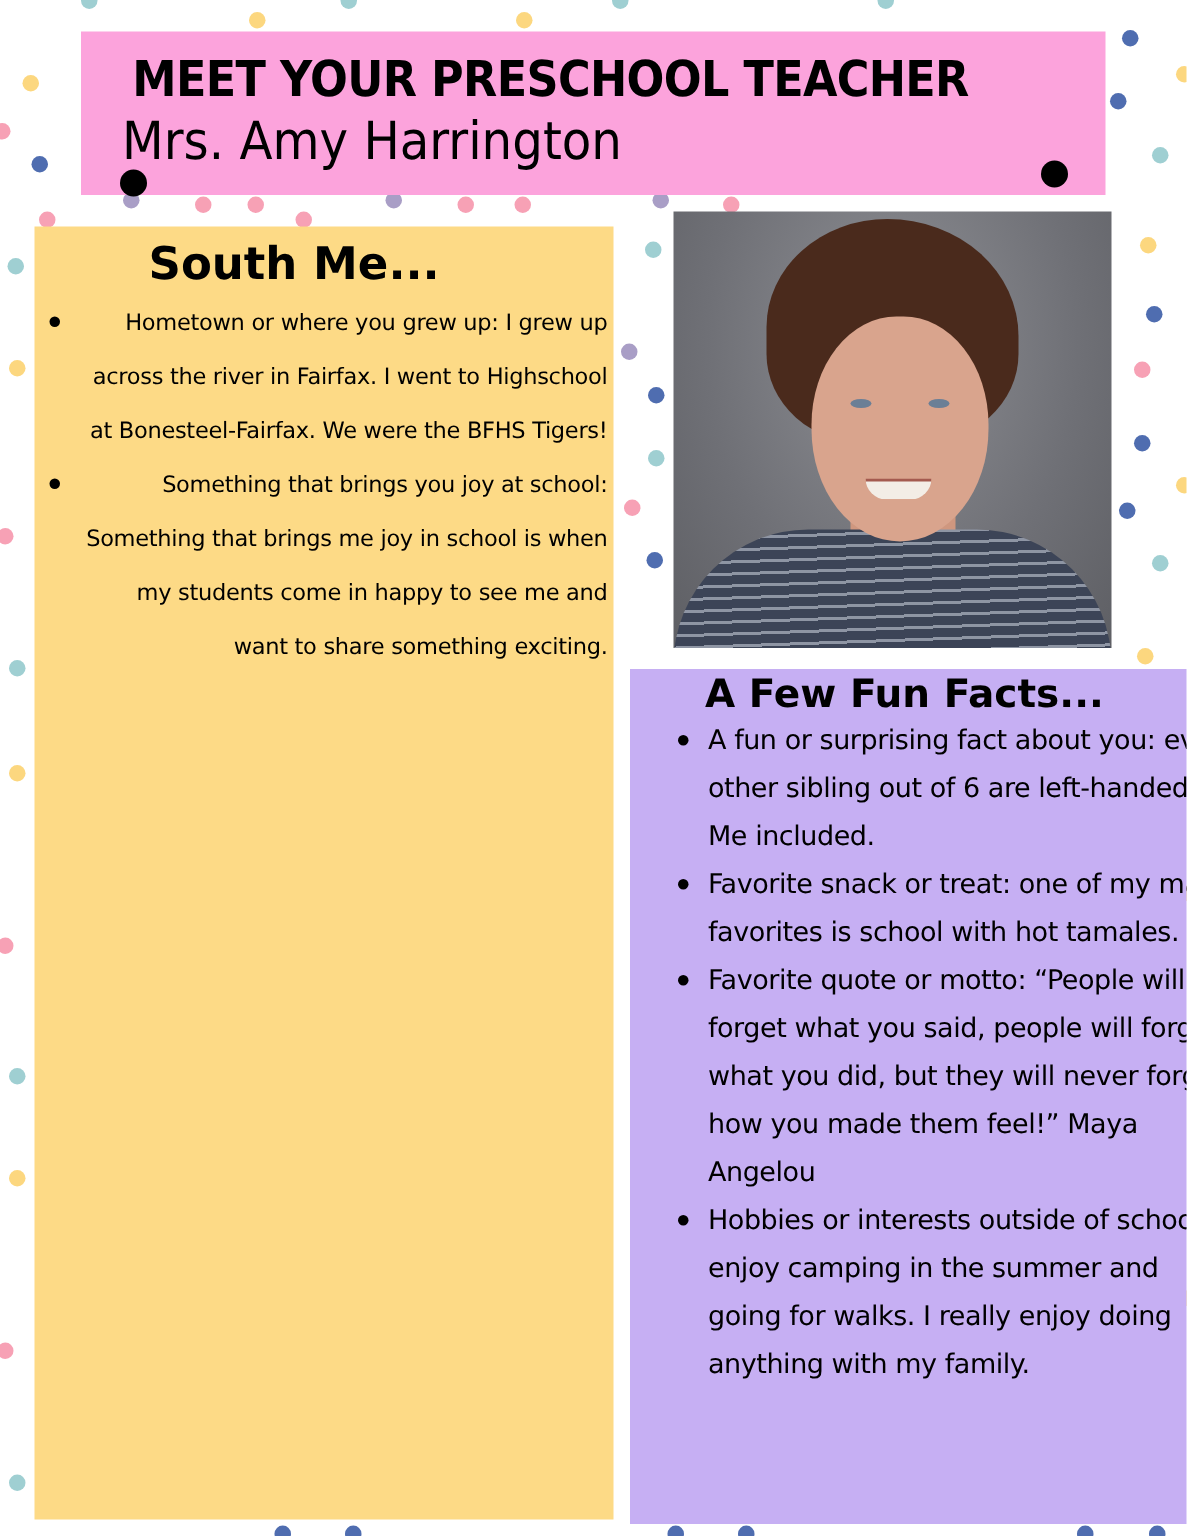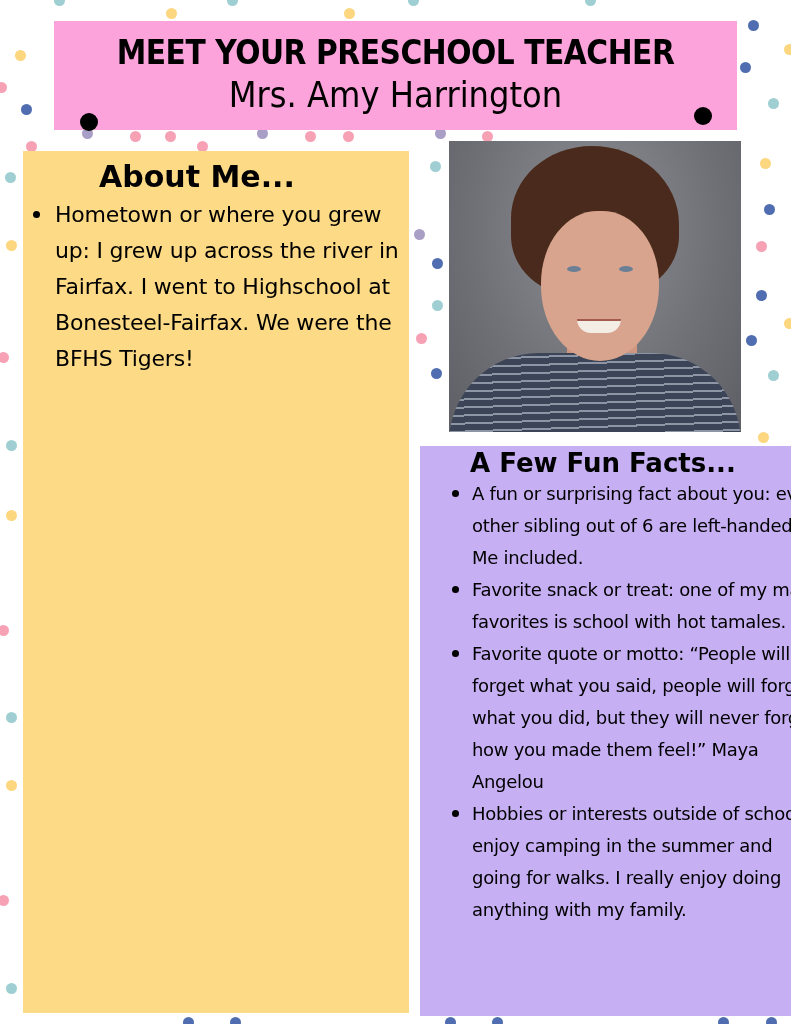--- a/index.html
+++ b/index.html
@@ -6,21 +6,21 @@
     body {
       width: 791px; height: 1024px; position: relative; overflow: hidden;
       background: #ffffff;
       font-family: "DejaVu Sans", sans-serif;
       color: #000;
     }
     .dots { position: absolute; inset: 0; z-index: 0; }
     .dot { position: absolute; width: 11px; height: 11px; border-radius: 50%; }
     .header {
       position: absolute; left: 54px; top: 21px; width: 683px; height: 109px;
-      background: #fca3dc; z-index: 2; text-align: center;
+      background: #fca3dc; z-index: 2; text-align: left;
     }
     .header .title {
       font-family: "DejaVu Sans", sans-serif; font-weight: bold;
       font-size: 33px; letter-spacing: -0.5px; line-height: 40px; margin-top: 12px;
       transform: scaleX(0.9); white-space: nowrap;
     }
     .header .name {
       font-family: "DejaVu Sans", sans-serif; font-weight: normal;
       font-size: 35px; line-height: 44px; margin-top: 0px;
       transform: scaleX(0.92); white-space: nowrap;
@@ -37,21 +37,21 @@
       padding-left: 76px; padding-top: 6px; white-space: nowrap;
     }
     ul.facts { margin: 0; padding: 0; list-style: none; }
     .about ul.facts { padding-left: 32px; padding-right: 4px; }
     ul.facts li { position: relative; padding-left: 0; }
     ul.facts li::before {
       content: ""; position: absolute; left: -22px; top: 14px; width: 7px; height: 7px;
       border-radius: 50%; background: #000;
     }
     .about ul.facts li {
-      font-size: 22px; line-height: 36px; letter-spacing: -0.2px;
+      font-size: 15px; line-height: 36px; letter-spacing: -0.2px; text-align: right;
     }
     .photo {
       position: absolute; left: 449px; top: 141px; width: 292px; height: 291px;
       z-index: 2; overflow: hidden;
       background: radial-gradient(ellipse at 50% 30%, #8e8f94 0%, #6f7076 60%, #5e5f64 100%);
     }
     .photo .hair { position: absolute; left: 62px; top: 5px; width: 168px; height: 150px; border-radius: 48% 52% 40% 40%; background: #4a2a1c; }
     .photo .face { position: absolute; left: 92px; top: 70px; width: 118px; height: 150px; border-radius: 48% 48% 50% 50%; background: #d9a48d; }
     .photo .eye { position: absolute; top: 125px; width: 14px; height: 6px; border-radius: 50%; background: #6b7f96; }
     .photo .mouth { position: absolute; left: 128px; top: 178px; width: 44px; height: 12px; border-radius: 0 0 22px 22px; background: #f3ede6; border-top: 2px solid #a45a4f; }
@@ -140,23 +140,24 @@
 </div>
 
 <div class="header">
   <div class="title">MEET YOUR PRESCHOOL TEACHER</div>
   <div class="name">Mrs. Amy Harrington</div>
   <span class="bullet left"></span>
   <span class="bullet right"></span>
 </div>
 
 <section class="about">
-  <h2>About Me...</h2>
+  <h2>South Me...</h2>
   <ul class="facts">
     <li>Hometown or where you grew up: I grew up across the river in Fairfax. I went to Highschool at Bonesteel-Fairfax. We were the BFHS Tigers!</li>
+    <li>Something that brings you joy at school: Something that brings me joy in school is when my students come in happy to see me and want to share something exciting.</li>
   </ul>
 </section>
 
 <div class="photo" role="img" aria-label="teacher-portrait">
   <div class="hair"></div>
   <div class="neck"></div>
   <div class="shirt"></div>
   <div class="face"></div>
   <div class="eye" style="left:118px"></div>
   <div class="eye" style="left:170px"></div>

